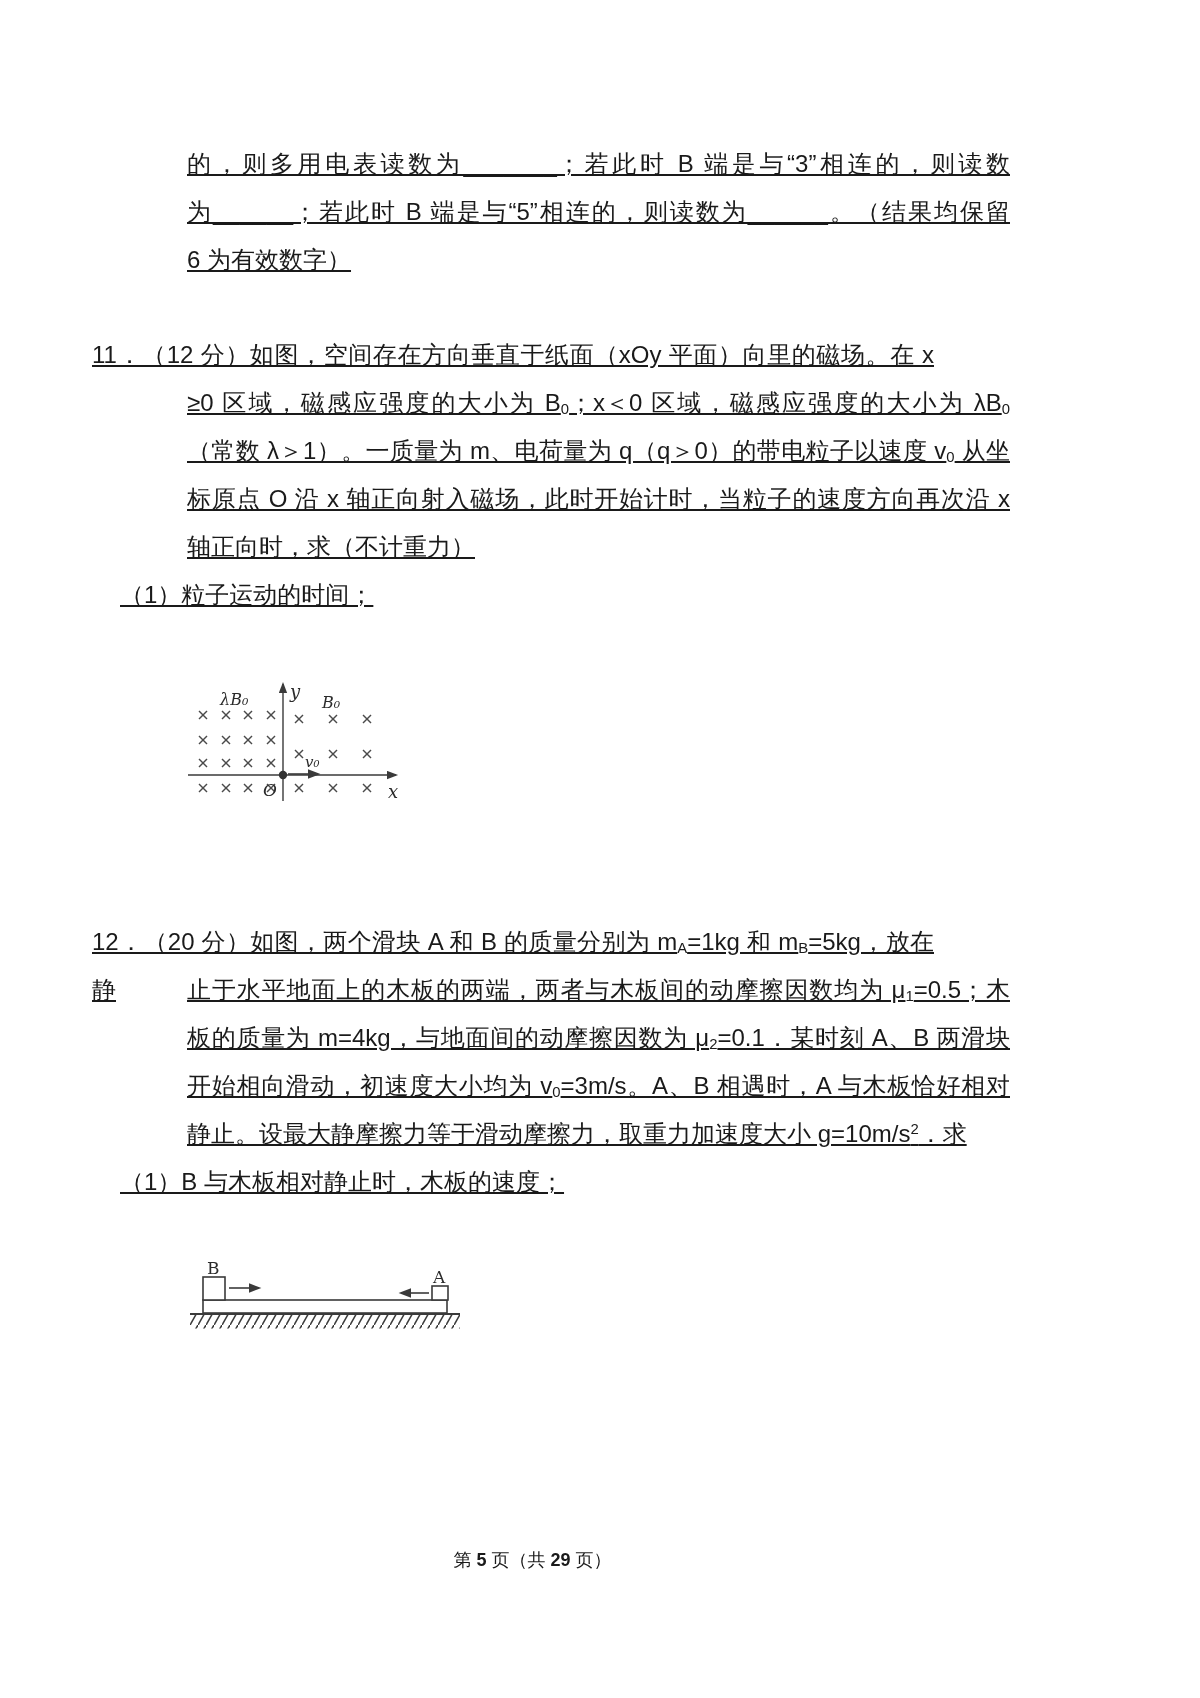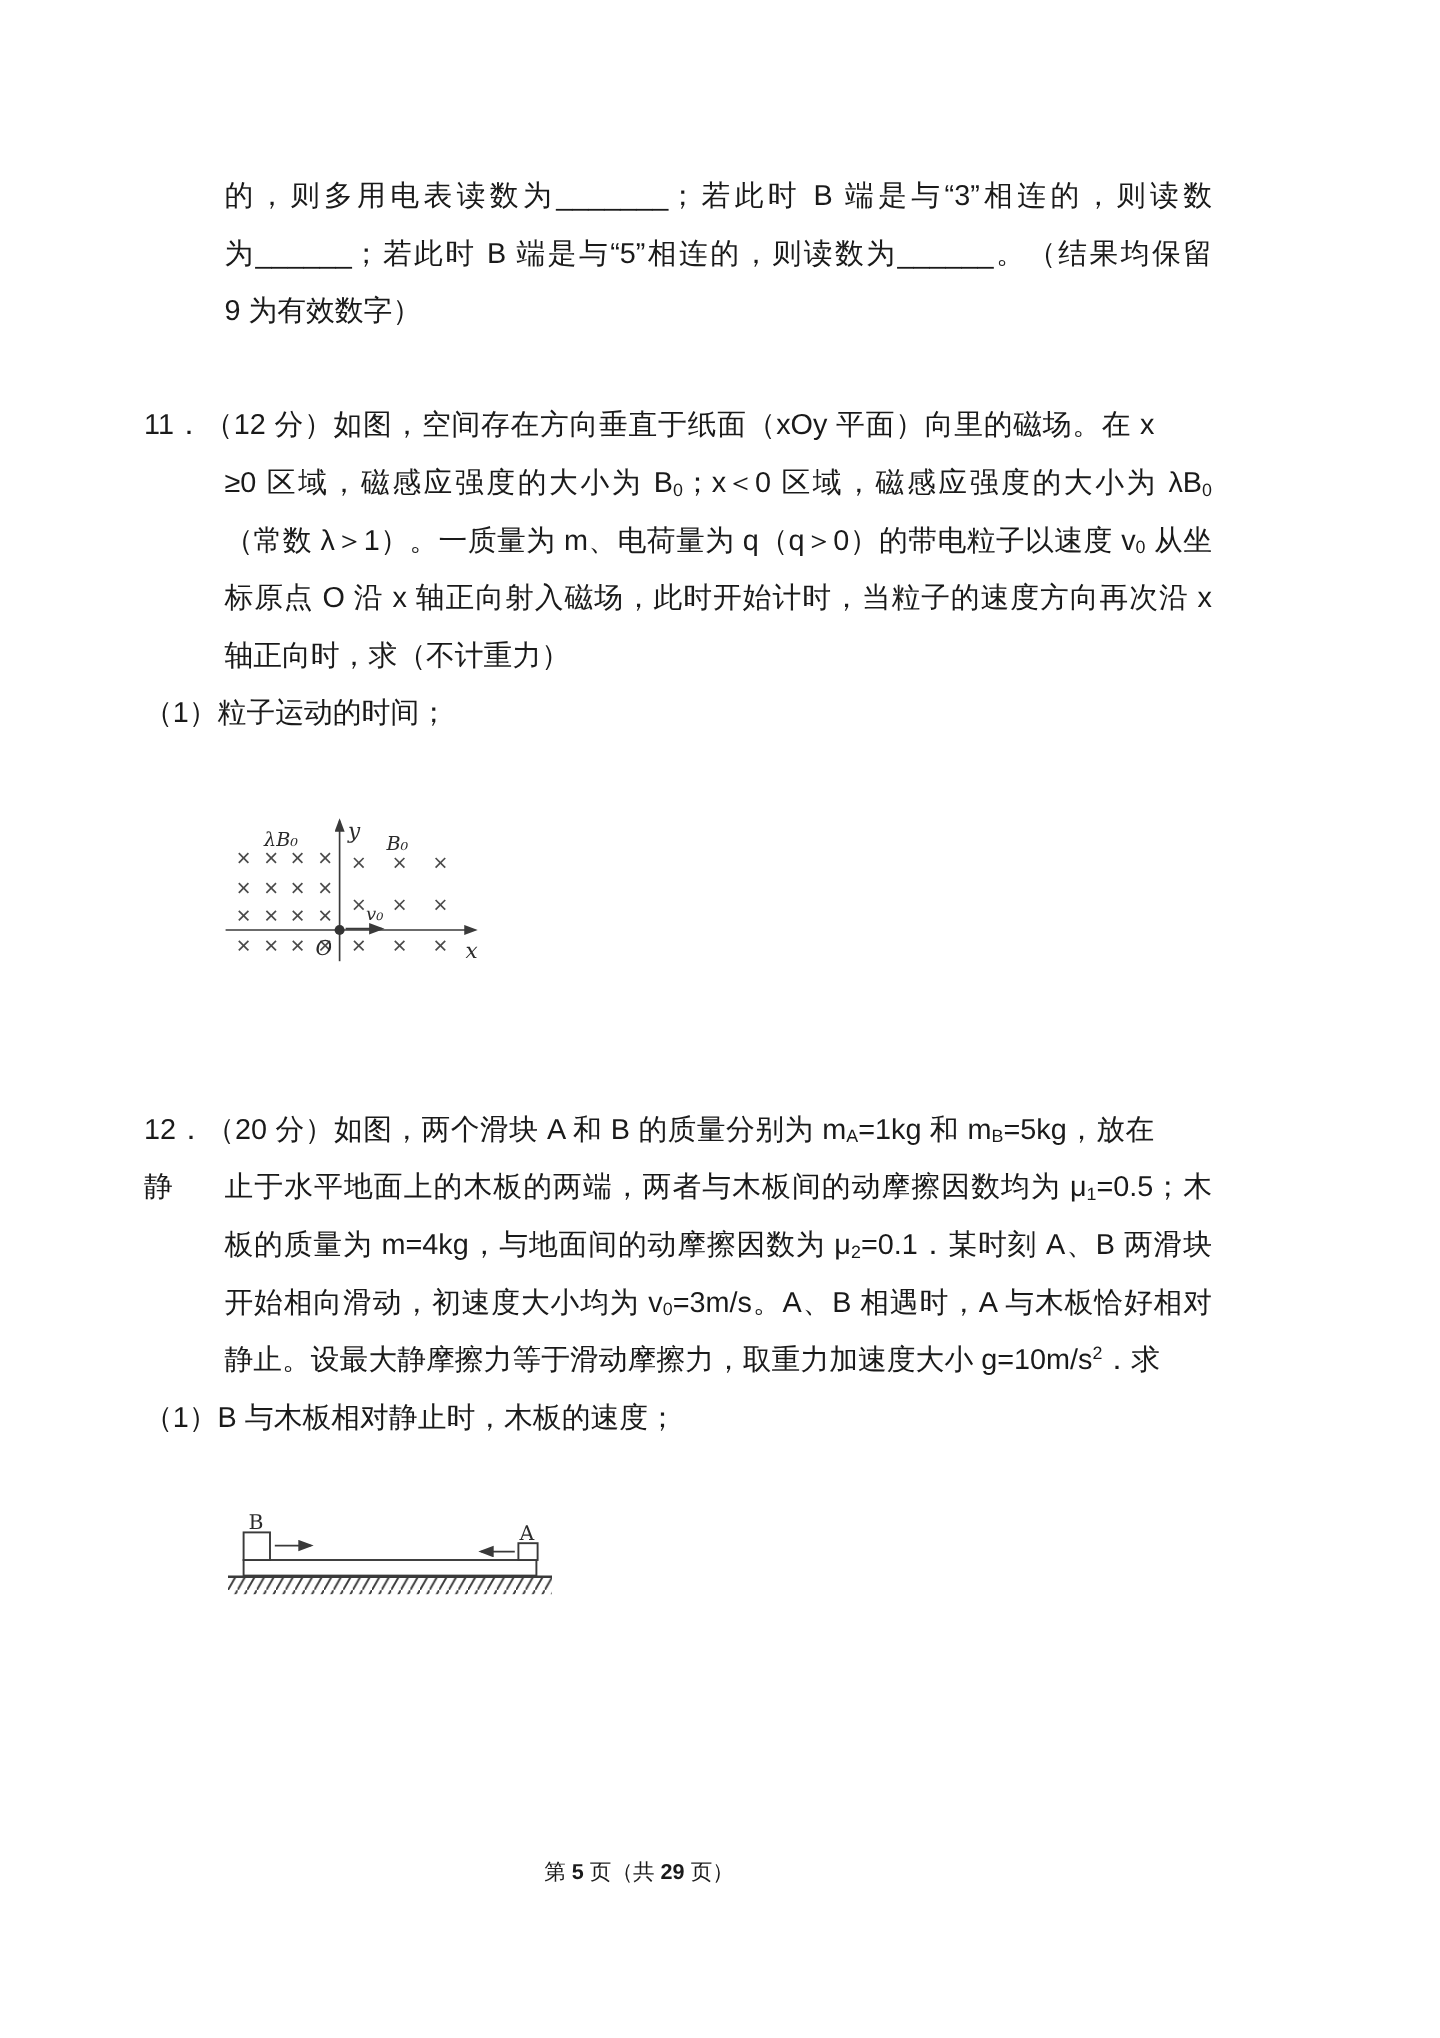--- a/index.html
+++ b/index.html
@@ -1,40 +1,40 @@
 <!DOCTYPE html>
 <html><head>
 <meta charset="utf-8">
 <style>
   html,body{margin:0;padding:0;}
   body{
     width:1200px;height:1698px;background:#ffffff;position:relative;
     font-family:"Liberation Sans",sans-serif;color:#1a1a1a;overflow:hidden;
   }
   .para{position:absolute;left:0;width:1200px;font-size:24px;}
-  .pl{height:48px;line-height:48px;white-space:nowrap;}
-  .l-first{margin-left:120px;width:842px;}
+  .pl{height:48px;line-height:48px;white-space:nowrap;text-decoration:underline;}
+  .l-first{margin-left:92px;width:842px;}
   .l-cont{margin-left:187px;width:823px;}
   .l-item{margin-left:120px;}
   .just{text-align:justify;text-align-last:justify;text-justify:inter-character;white-space:normal;}
   sub,sup{font-size:0.62em;line-height:0;}
   sub{vertical-align:-0.2em;}
   sup{vertical-align:0.55em;}
   .fig{position:absolute;}
   .figlabel{font-family:"DejaVu Serif",serif;font-style:italic;fill:#2b2b2b;}
   .page-footer{position:absolute;top:1546px;left:0;width:1065px;text-align:center;font-size:18px;height:28px;line-height:28px;}
   .page-footer b{font-weight:bold;}
 </style>
 </head>
 <body>
 
 <div class="para" style="top:140px">
   <div class="pl l-cont just">的，则多用电表读数为_______；若此时 B 端是与“3”相连的，则读数</div>
   <div class="pl l-cont just">为______；若此时 B 端是与“5”相连的，则读数为______。（结果均保留</div>
-  <div class="pl l-cont">9 为有效数字）</div>
+  <div class="pl l-cont">6 为有效数字）</div>
 </div>
 
 <div class="para" style="top:331px">
   <div class="pl l-first just">11．（12 分）如图，空间存在方向垂直于纸面（xOy 平面）向里的磁场。在 x</div>
   <div class="pl l-cont just">≥0 区域，磁感应强度的大小为 B<sub>0</sub>；x＜0 区域，磁感应强度的大小为 λB<sub>0</sub></div>
   <div class="pl l-cont just">（常数 λ＞1）。一质量为 m、电荷量为 q（q＞0）的带电粒子以速度 v<sub>0</sub> 从坐</div>
   <div class="pl l-cont just">标原点 O 沿 x 轴正向射入磁场，此时开始计时，当粒子的速度方向再次沿 x</div>
   <div class="pl l-cont">轴正向时，求（不计重力）</div>
   <div class="pl l-item">（1）粒子运动的时间；</div>
 </div>

